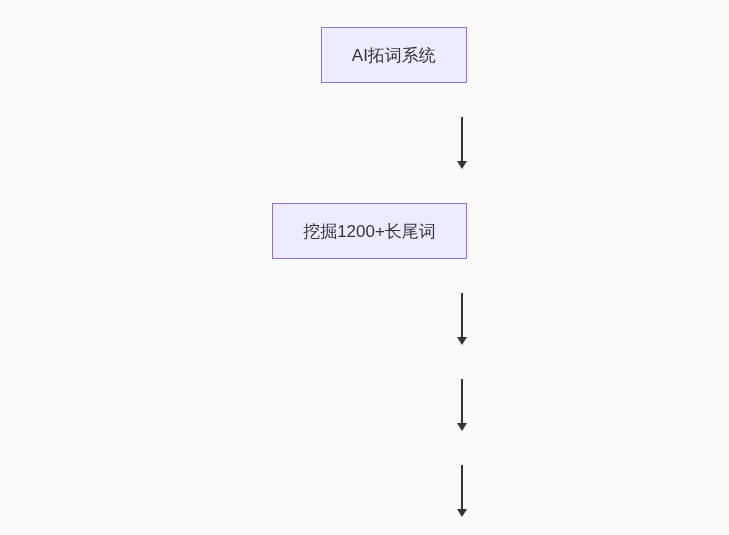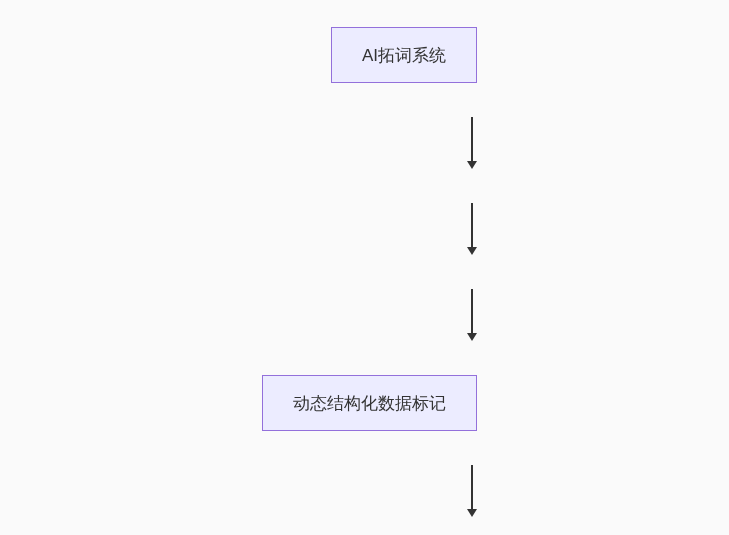--- a/index.html
+++ b/index.html
@@ -78,35 +78,35 @@
 
     <div class="node">
       <span class="node-label">AI拓词系统</span>
     </div>
 
     <div class="connector">
       <div class="line"></div>
       <div class="head"></div>
     </div>
 
+    <div class="node">
+      <span class="node-label">挖掘1200+长尾词</span>
+    </div>
 
     <div class="connector">
       <div class="line"></div>
       <div class="head"></div>
     </div>
 
 
     <div class="connector">
       <div class="line"></div>
       <div class="head"></div>
     </div>
 
-    <div class="node">
-      <span class="node-label">动态结构化数据标记</span>
-    </div>
 
     <div class="connector">
       <div class="line"></div>
       <div class="head"></div>
     </div>
 
 
   </div>
 </div>
 

